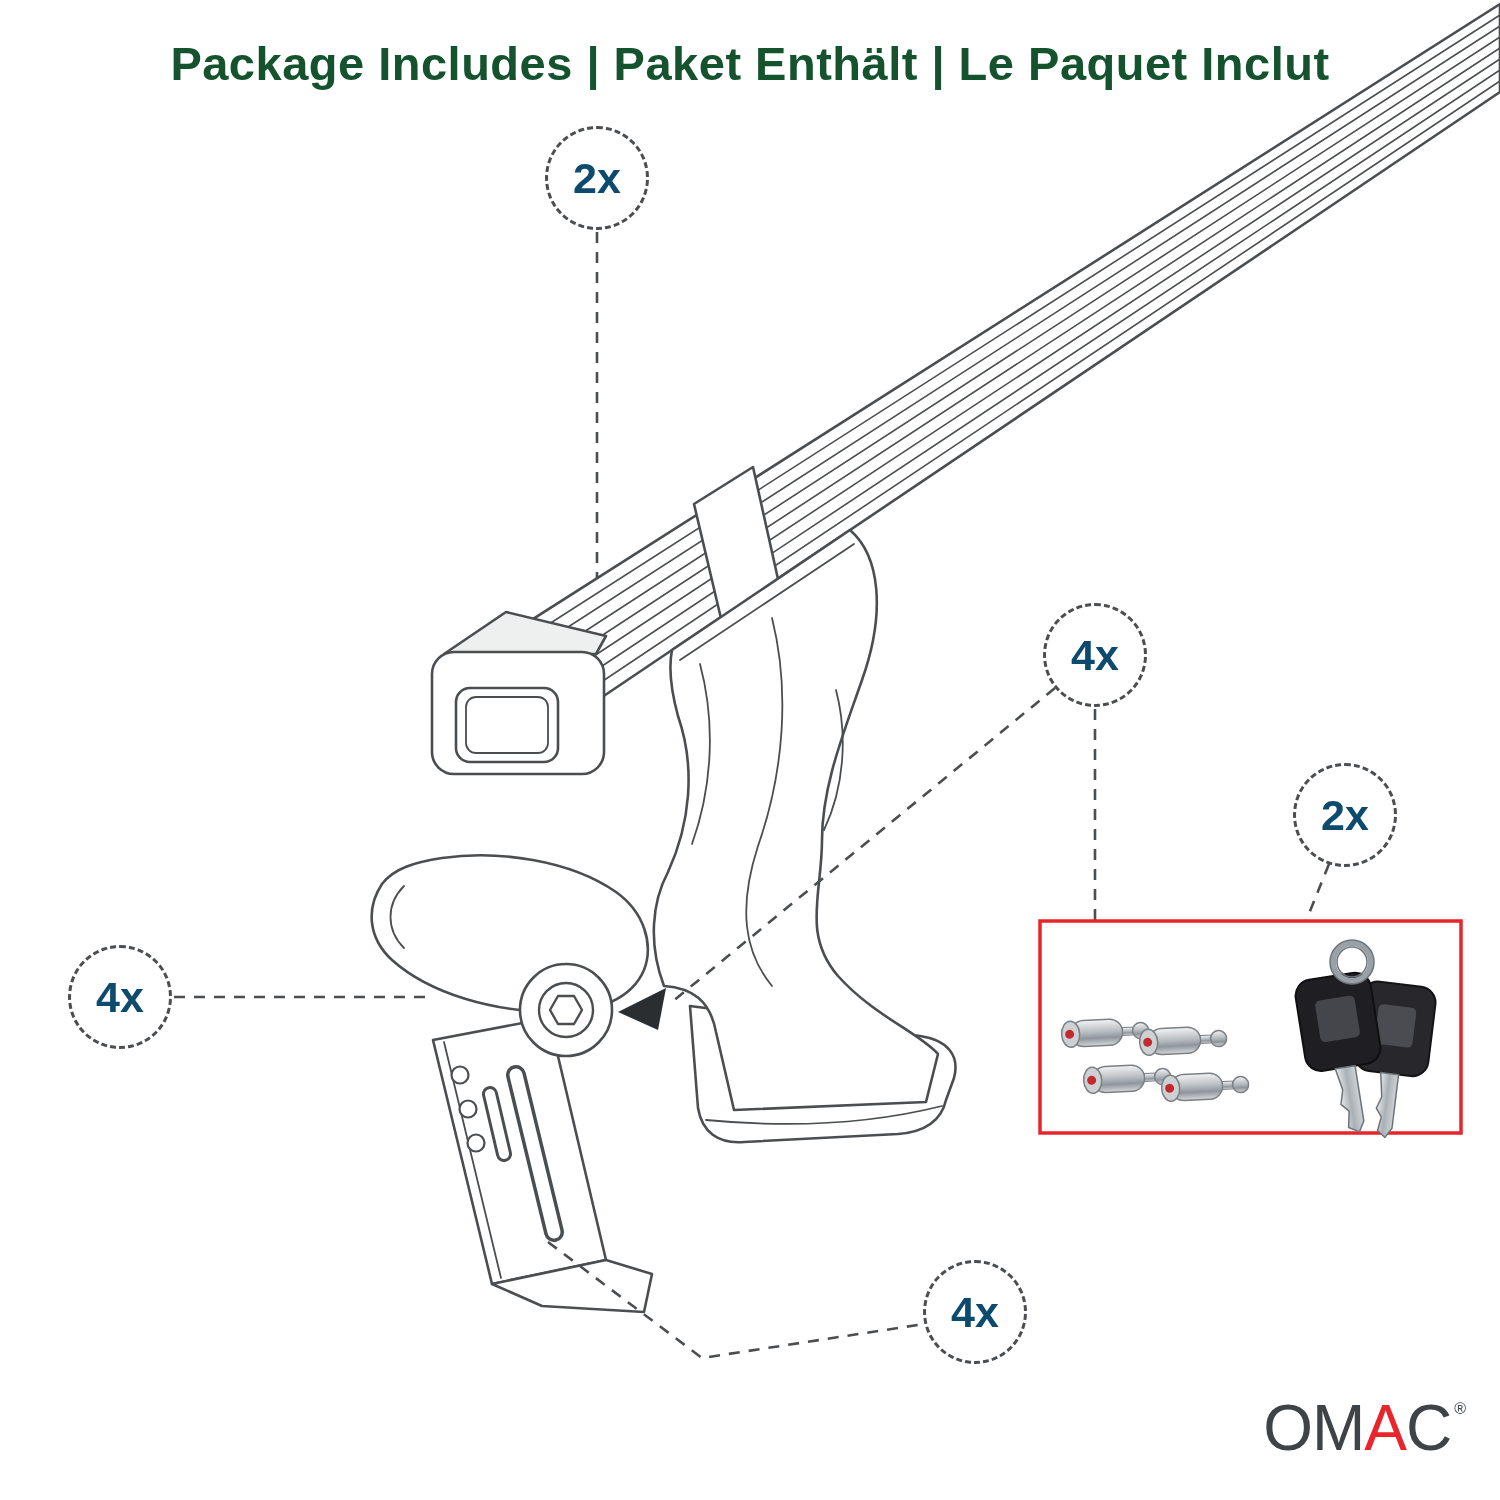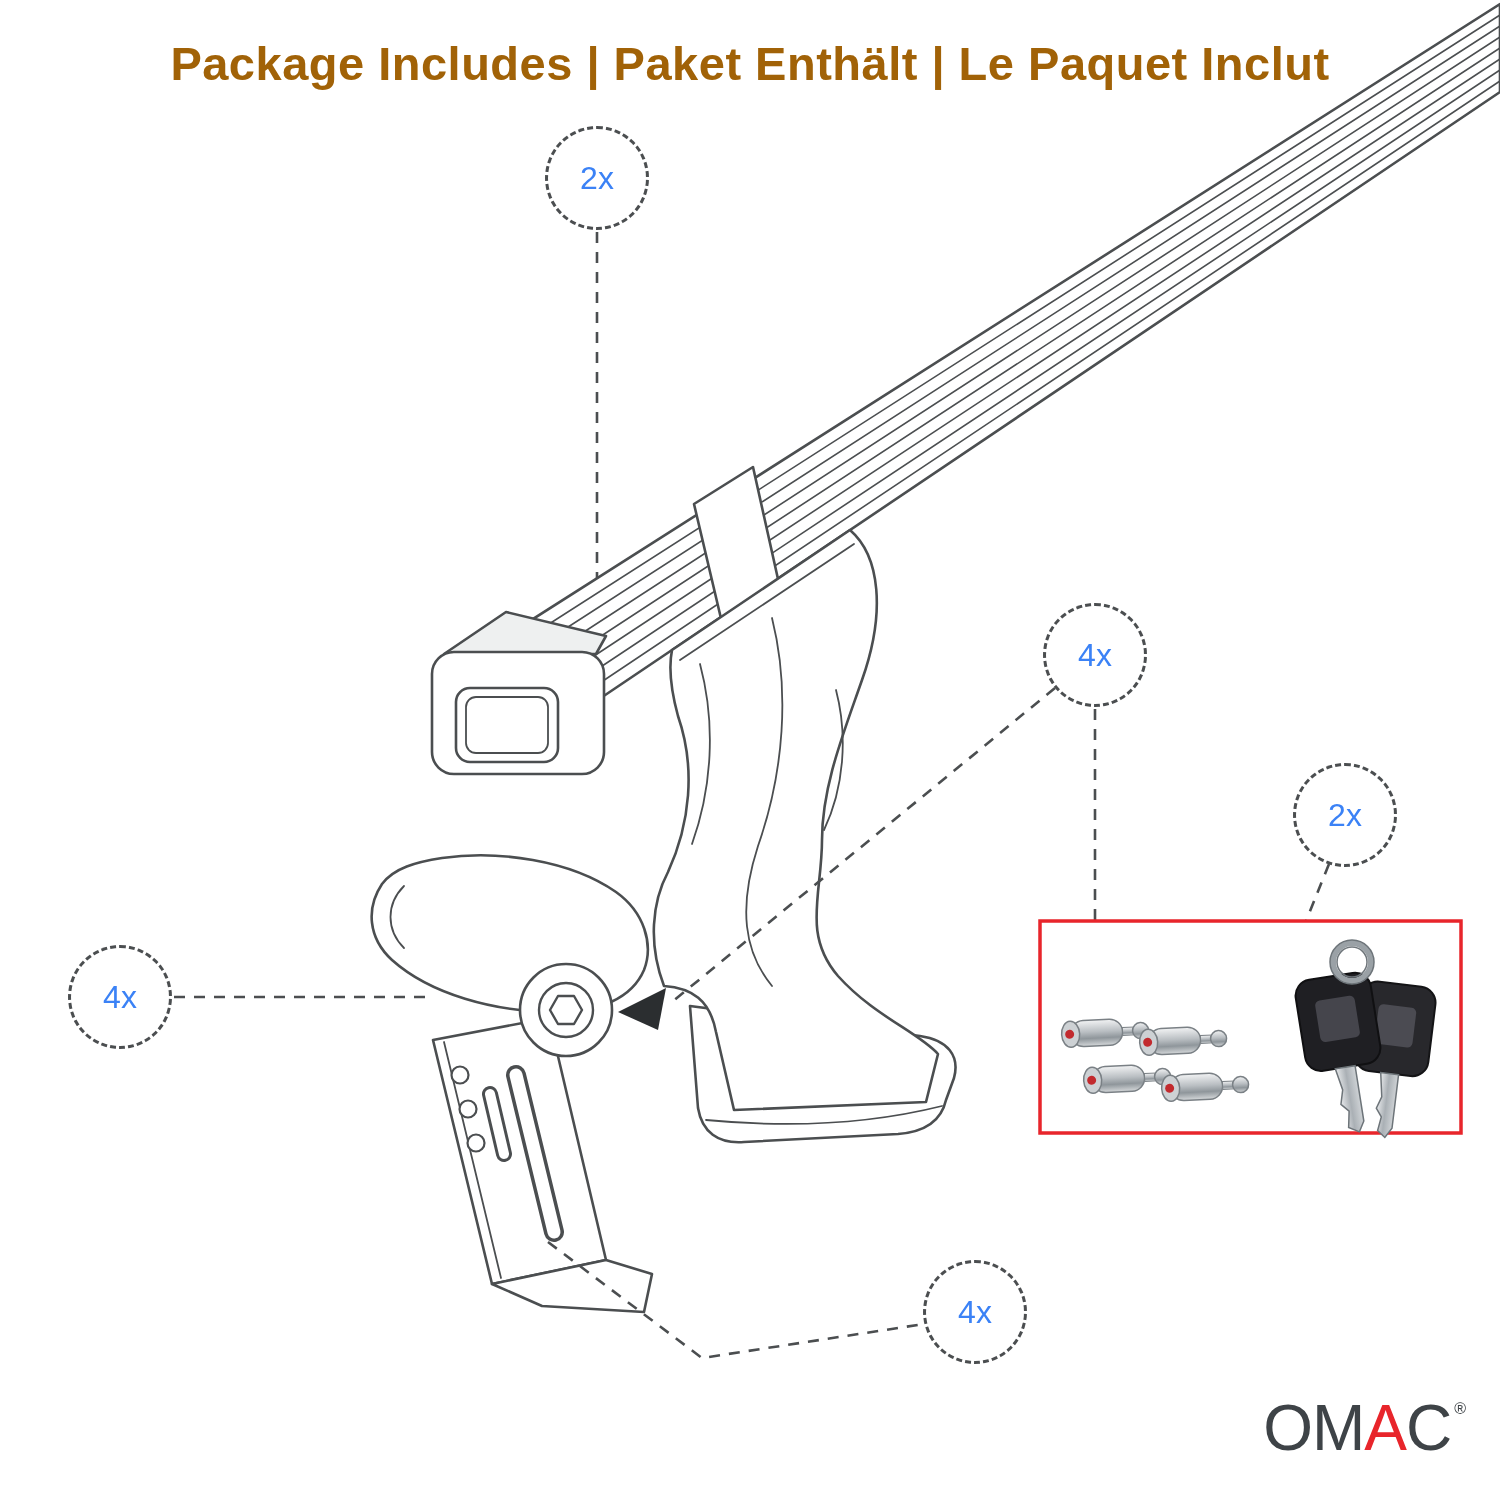--- a/index.html
+++ b/index.html
@@ -3,29 +3,29 @@
 <meta charset="utf-8">
 <style>
   * { margin:0; padding:0; box-sizing:border-box; }
   html, body { background:#ffffff; }
   .canvas {
     position:relative; width:1500px; height:1500px; background:#ffffff;
     overflow:hidden; font-family:"Liberation Sans", sans-serif;
   }
   .title {
     position:absolute; top:36px; left:0; width:100%; text-align:center;
-    font-size:47px; font-weight:700; color:#a16207; letter-spacing:0.5px;
+    font-size:47px; font-weight:700; color:#14532d; letter-spacing:0.5px;
   }
   .art { position:absolute; left:0; top:0; width:1500px; height:1500px; }
   .callout {
     position:absolute; width:104px; height:104px; border:3px dashed #4b4e50;
     border-radius:50%; background:#ffffff; display:flex; align-items:center;
     justify-content:center;
   }
-  .callout span { font-size:32px; font-weight:400; color:#3b82f6; }
+  .callout span { font-size:43px; font-weight:700; color:#0c4a6e; }
   .brand {
     position:absolute; right:34px; bottom:40px; font-size:64px; font-weight:400;
     letter-spacing:-1px; color:#3e4347; line-height:1;
   }
   .brand .accent { color:#e8252b; }
   .brand .reg { font-size:16px; vertical-align:36px; letter-spacing:0; margin-left:3px; }
 </style>
 </head>
 <body>
 

